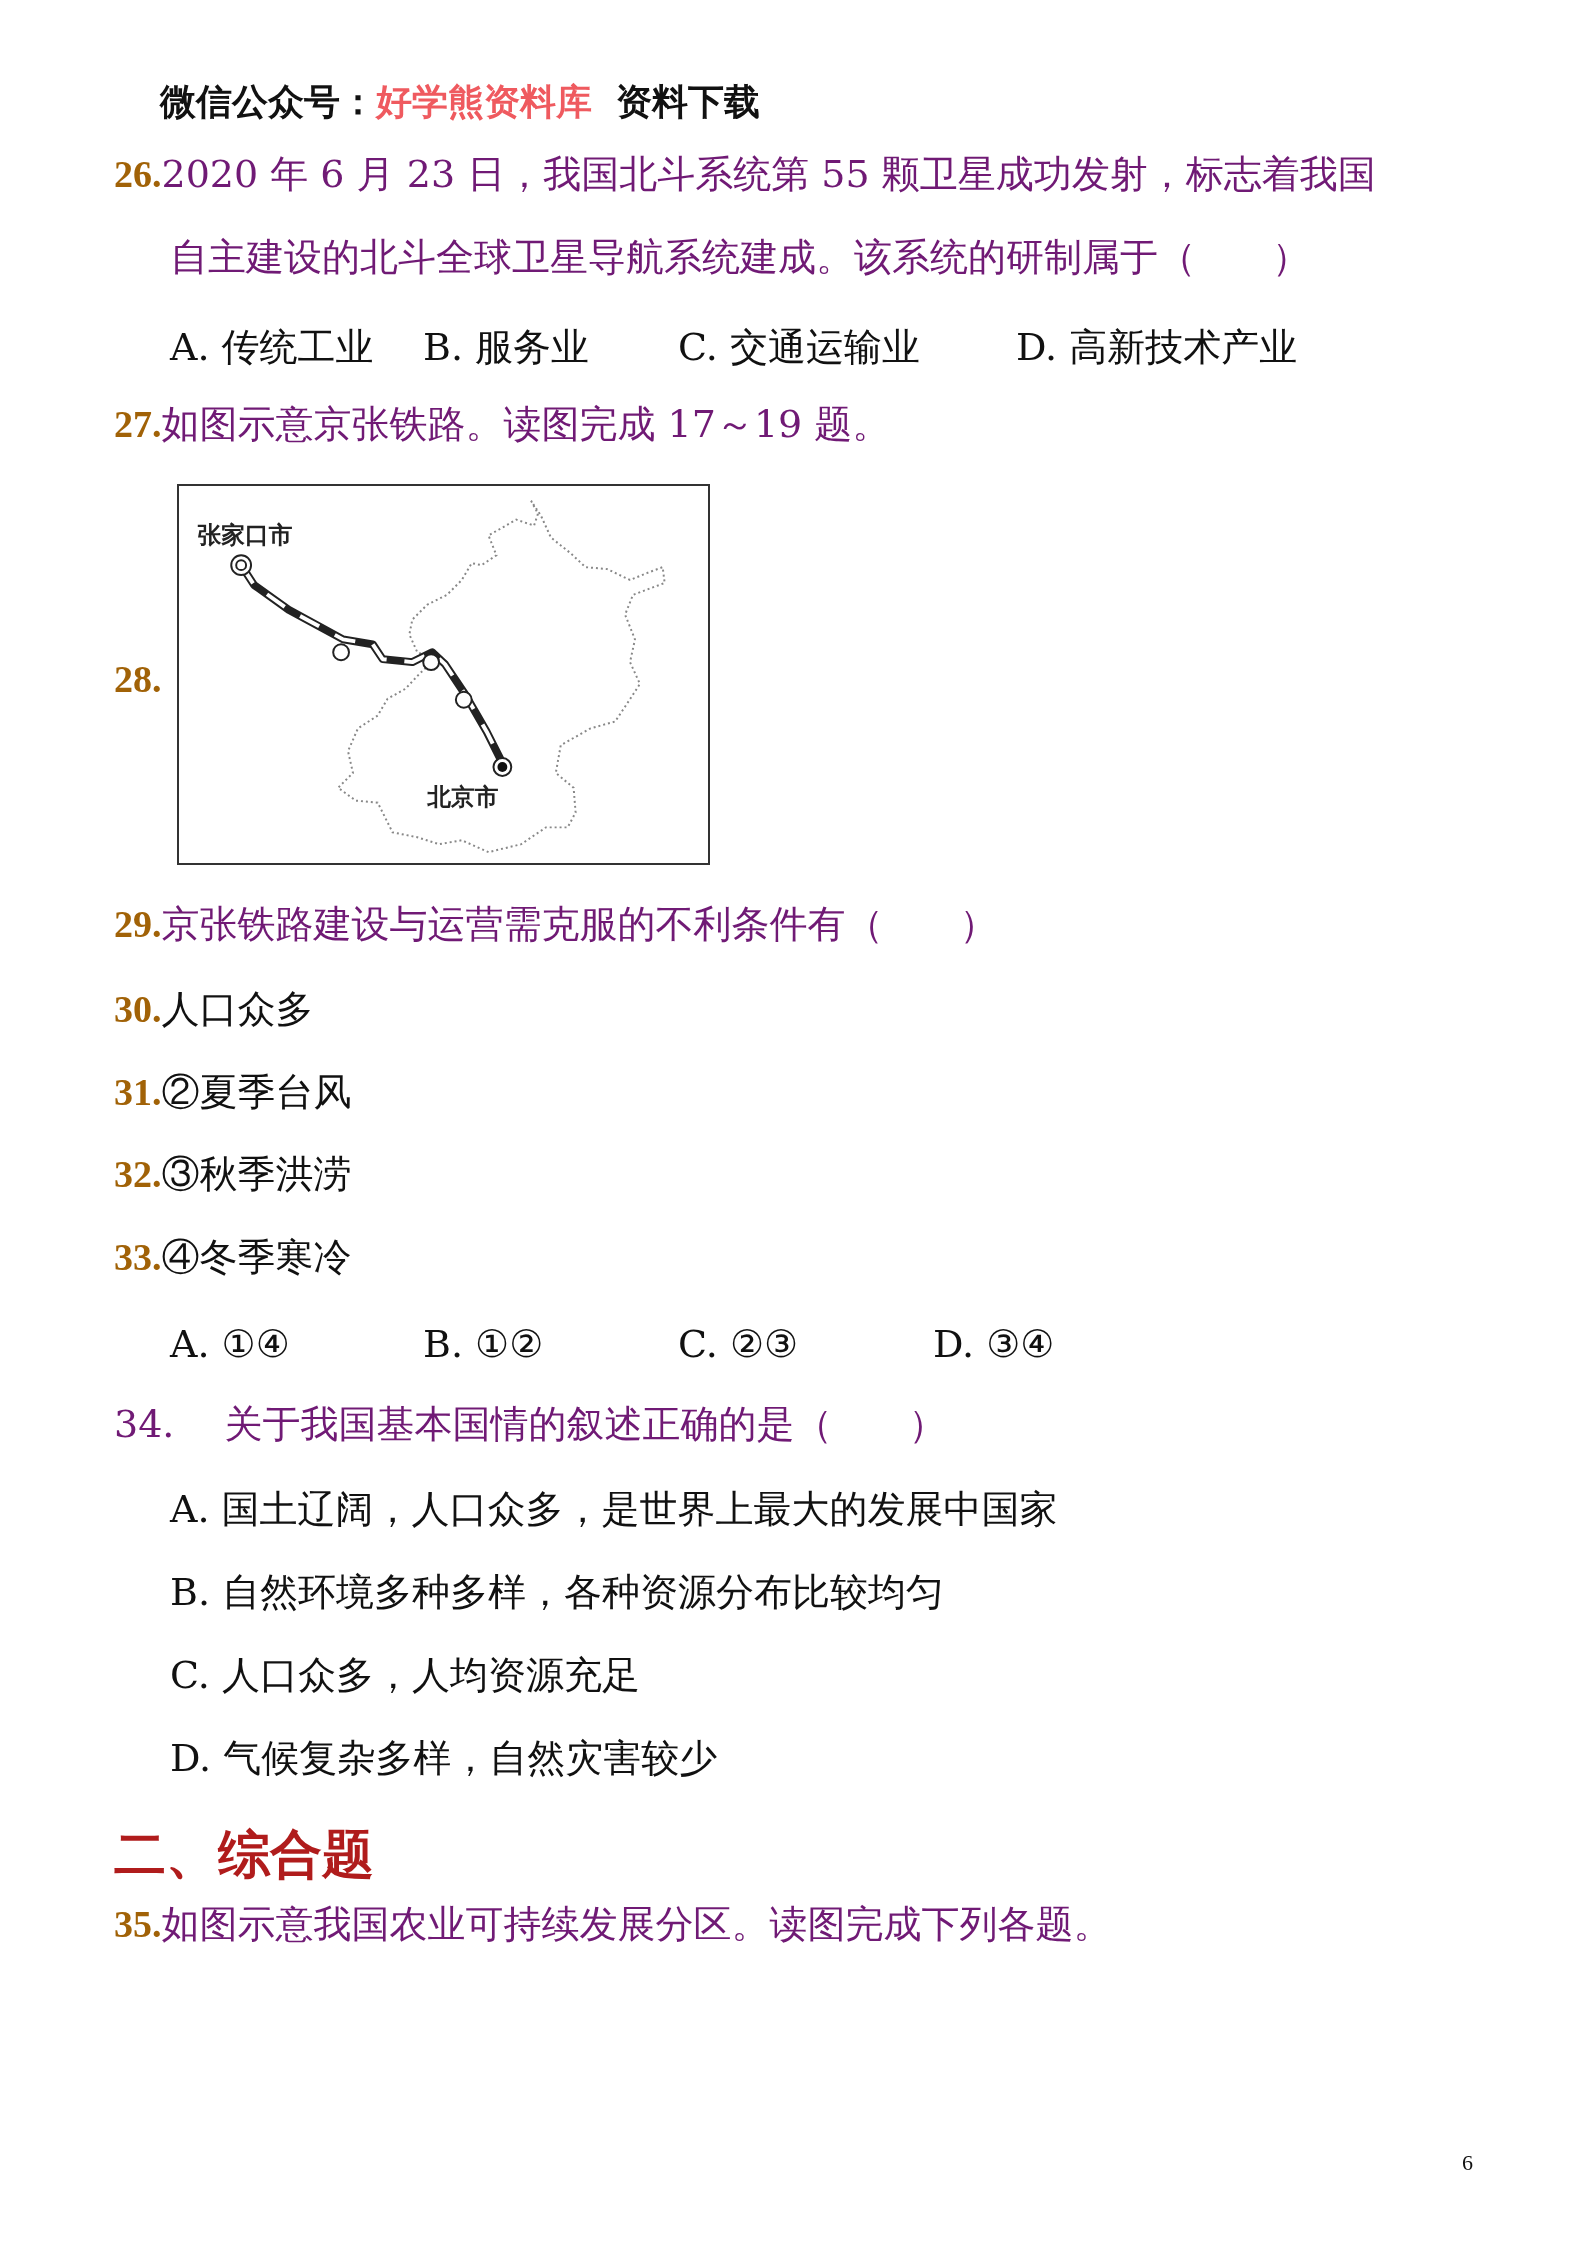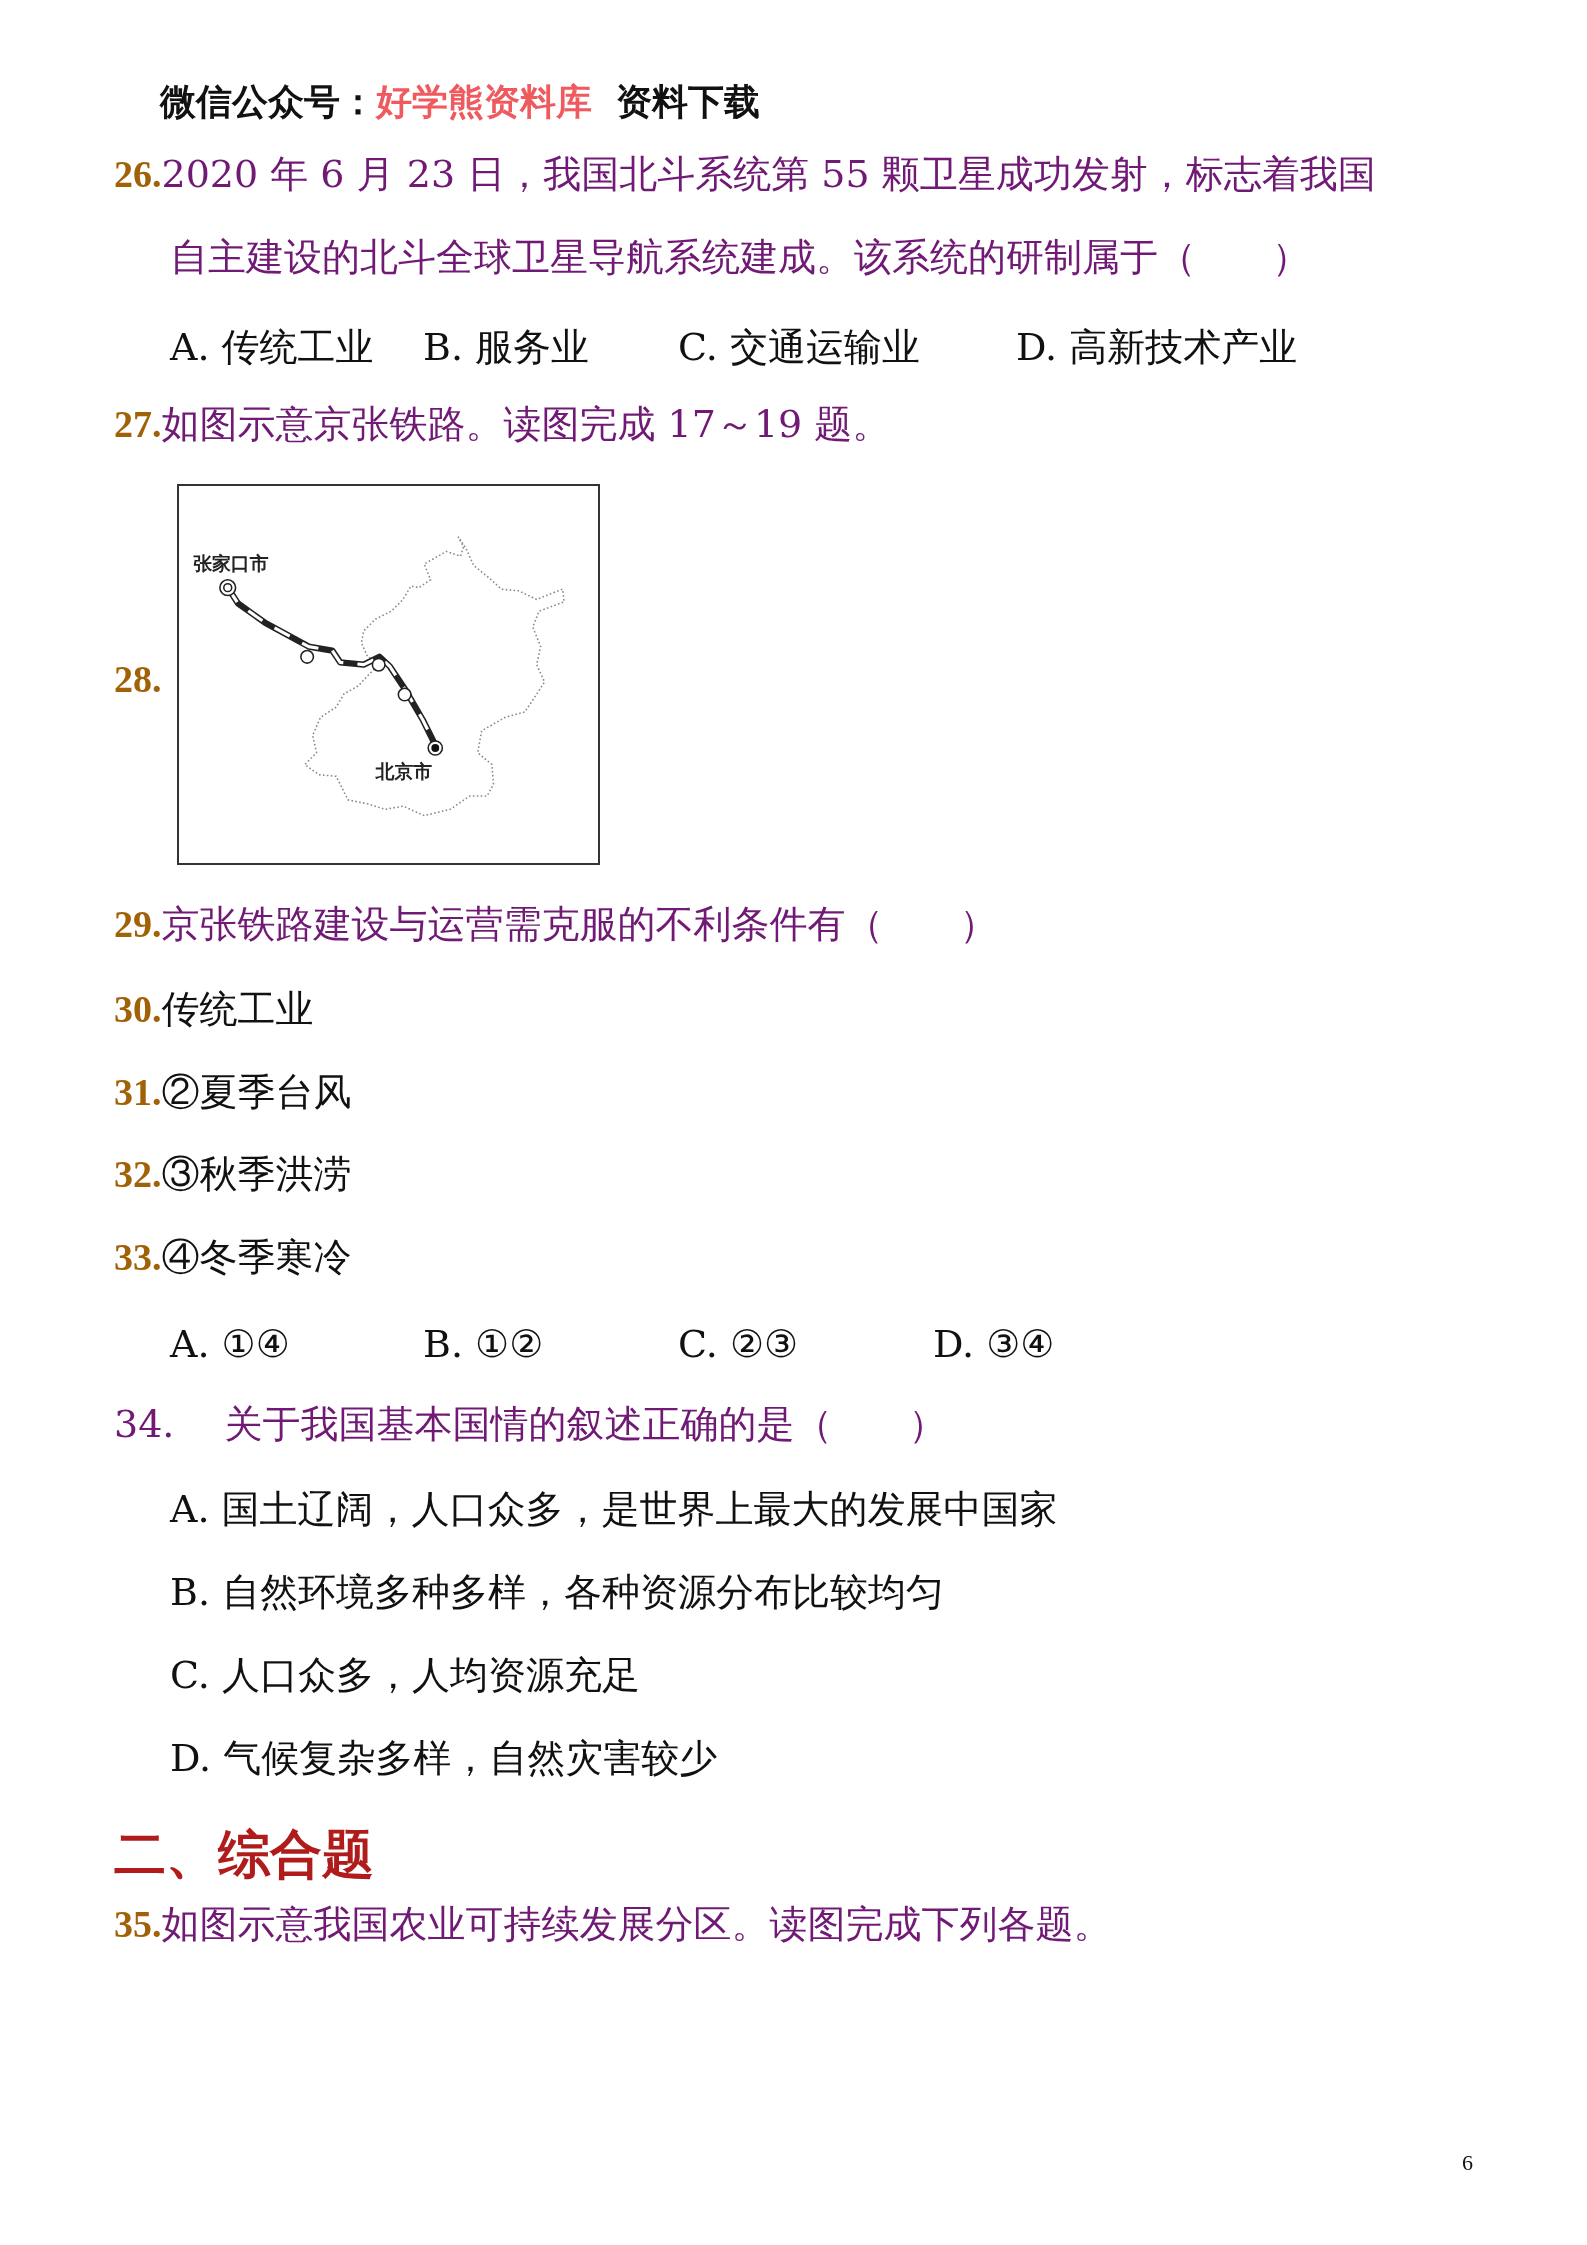--- a/index.html
+++ b/index.html
@@ -26,21 +26,21 @@
     .opt { color: #111; }
     .indent { left: 170px; }
 
     .opts { position: absolute; left: 170px; font-size: 38px; color: #111; white-space: nowrap; }
     .opts span { position: absolute; top: 0; white-space: nowrap; }
 
     .section { position: absolute; left: 114px; font-size: 52px; font-weight: bold; color: #b01c1c;
       font-family: "DejaVu Sans", "Liberation Sans", sans-serif; }
 
     .map-frame {
-      position: absolute; left: 177px; top: 484px; width: 423px; height: 381px;
+      position: absolute; left: 177px; top: 484px; width: 533px; height: 381px;
       border: 2px solid #333; box-sizing: border-box; background: #fff;
     }
     .map-frame svg { width: 100%; height: 100%; display: block; }
     .map-label { font-family: "DejaVu Sans", "Liberation Sans", sans-serif; font-weight: bold; font-size: 24px; fill: #222; }
 
     .pagenum { position: absolute; left: 1462px; top: 2150px; font-size: 22px; color: #111; font-family: "Liberation Serif", serif; }
   </style>
 </head>
 <body>
 
@@ -90,21 +90,21 @@
     <text class="map-label" x="18" y="58">张家口市</text>
     <text class="map-label" x="250" y="322">北京市</text>
   </svg>
 </div>
 
 <div class="line" style="top:905px;">
   <span class="qnum">29.</span><span class="qtext">京张铁路建设与运营需克服的不利条件有（　　）</span>
 </div>
 
 <div class="line" style="top:990px;">
-  <span class="qnum">30.</span><span class="opt">传统工业</span>
+  <span class="qnum">30.</span><span class="opt">人口众多</span>
 </div>
 <div class="line" style="top:1073px;">
   <span class="qnum">31.</span><span class="opt">②夏季台风</span>
 </div>
 <div class="line" style="top:1155px;">
   <span class="qnum">32.</span><span class="opt">③秋季洪涝</span>
 </div>
 <div class="line" style="top:1238px;">
   <span class="qnum">33.</span><span class="opt">④冬季寒冷</span>
 </div>

